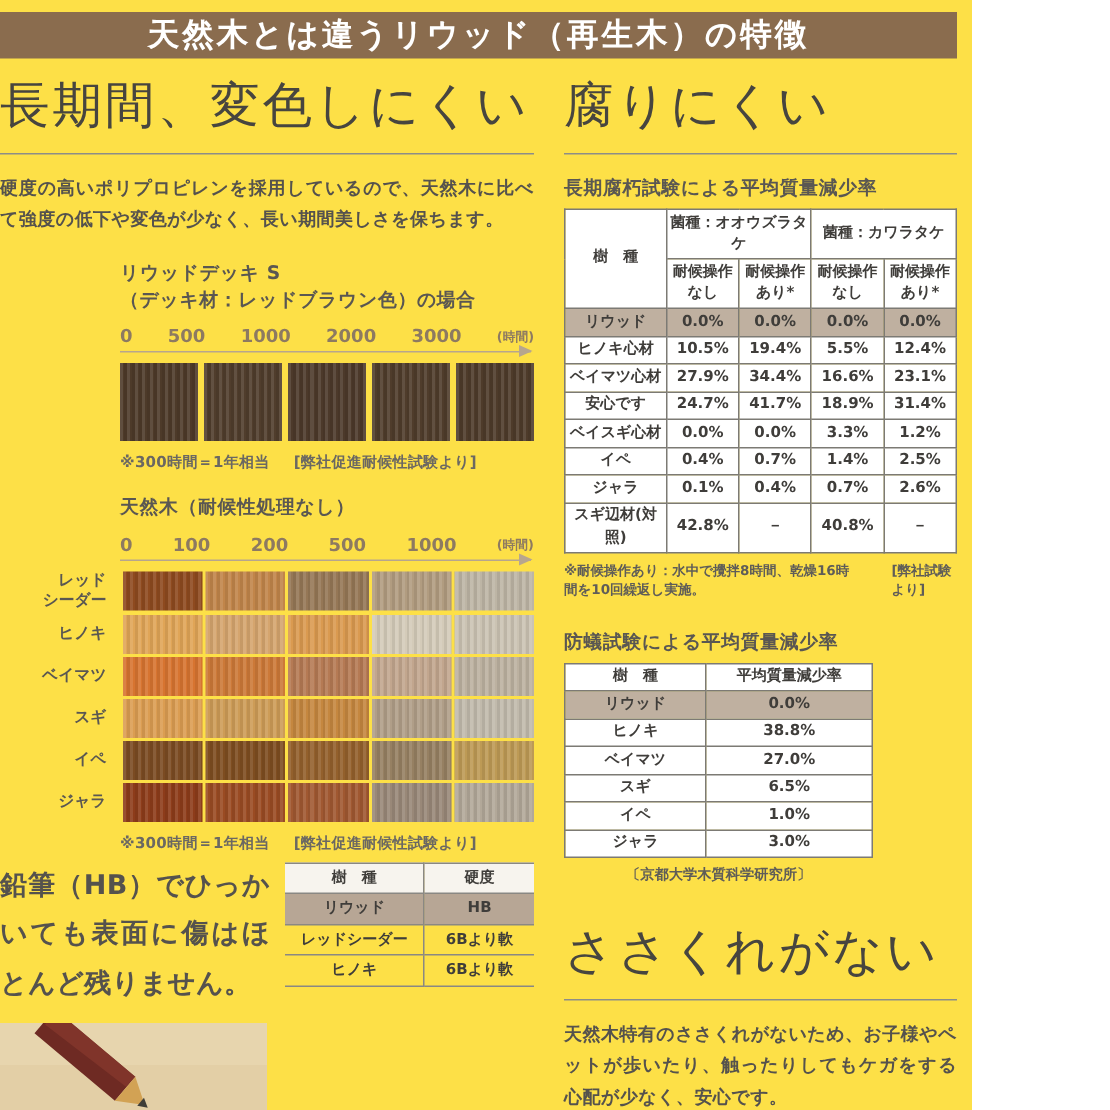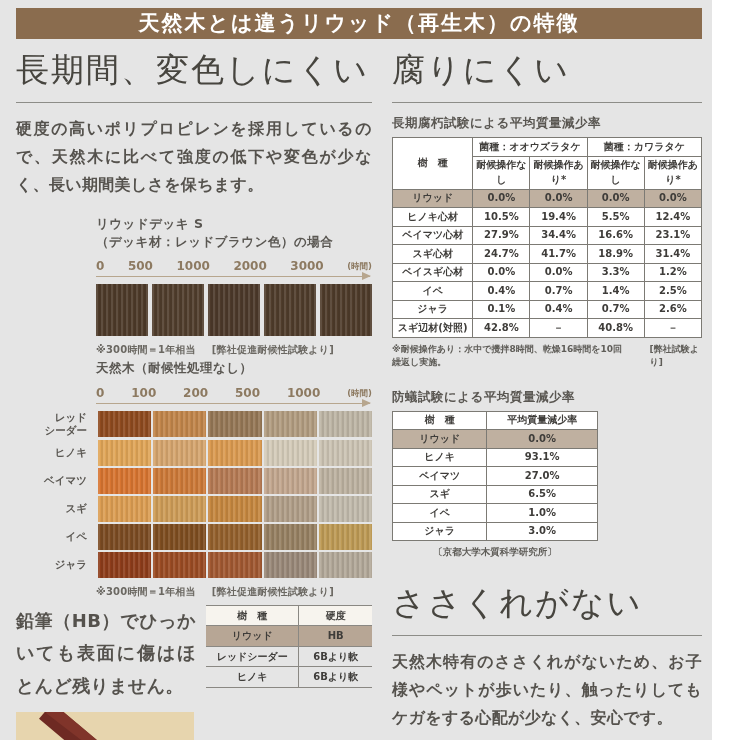--- a/index.html
+++ b/index.html
@@ -1,39 +1,39 @@
 <!DOCTYPE html>
 <html><head>
 <meta charset="utf-8">
 <style>
   * { margin:0; padding:0; box-sizing:border-box; }
   html,body { background:#fff; }
   .page {
-    position:relative; width:712px; height:740px; background:#e5e5e5; overflow:hidden;
+    position:relative; width:648px; height:740px; background:#fde047; overflow:hidden;
     font-family:"DejaVu Sans","Liberation Sans",sans-serif; color:#4a4846;
-    padding:8px 10px 0 16px;
+    padding:8px 10px 0 0;
   }
   
   .top-banner {
     height:31px; line-height:31px; text-align:center; color:#fff;
     font-size:21px; font-weight:bold; letter-spacing:2px; margin-bottom:9px;
   }
   
   .cols { display:flex; gap:20px; }
   .col-l { width:356px; flex:none; }
   .col-r { flex:1; min-width:0; }
   
   .sec-head {
     font-family:"DejaVu Serif","Liberation Serif",serif;
     font-size:33px; font-weight:500; color:#47453f; letter-spacing:2px;
     padding-bottom:9px; border-bottom:1px solid #8d8d88; margin-bottom:12px;
     white-space:nowrap;
   }
   .body-text {
-    font-size:16px; font-weight:bold; color:#55524d; line-height:1.75;
+    font-size:12px; font-weight:bold; color:#55524d; line-height:1.75;
     letter-spacing:0.3px; text-align:justify;
   }
   
   .chart-indent { margin-left:80px; }
   .chart-title {
     font-size:12.5px; font-weight:bold; color:#5a5752; line-height:1.4;
     white-space:pre-line; margin-bottom:9px; letter-spacing:0.5px;
   }
   .ticks {
     display:flex; justify-content:space-between; align-items:flex-end;
@@ -83,21 +83,21 @@
   .hard-tbl { width:100%; font-size:10px; color:#3f3d3a; }
   .hard-tbl th, .hard-tbl td {
     border-top:1px solid #8a8883; border-bottom:1px solid #8a8883;
     text-align:center; padding:3px 2px; font-weight:bold; line-height:1.35;
   }
   .hard-tbl th:first-child, .hard-tbl td:first-child { border-right:1px solid #8a8883; width:56%; }
   .hard-tbl th { background:#f7f4ee; }
   .hard-tbl tr.hl td { background:#b7a695; }
   
   .mt6{margin-top:6px;}
-  .mt14{margin-top:2px;} .mt16{margin-top:16px;} .mt18{margin-top:18px;}
+  .mt14{margin-top:14px;} .mt16{margin-top:16px;} .mt18{margin-top:18px;}
   .mt20{margin-top:20px;} .mt22{margin-top:22px;}
 </style>
 </head>
 <body>
 
 <div class="page">
 
   <div class="top-banner" style="background-color: rgb(138, 108, 78);">
     <span>天然木とは違うリウッド（再生木）の特徴</span>
   </div>
@@ -275,21 +275,21 @@
           <td>12.4%</td>
         </tr>
         <tr>
           <td>ベイマツ心材</td>
           <td>27.9%</td>
           <td>34.4%</td>
           <td>16.6%</td>
           <td>23.1%</td>
         </tr>
         <tr>
-          <td>スギ心材</td>
+          <td>安心です</td>
           <td>24.7%</td>
           <td>41.7%</td>
           <td>18.9%</td>
           <td>31.4%</td>
         </tr>
         <tr>
           <td>ベイスギ心材</td>
           <td>0.0%</td>
           <td>0.0%</td>
           <td>3.3%</td>
@@ -329,21 +329,21 @@
             <tr>
           <th class="c-sp">樹　種</th>
           <th>平均質量減少率</th>
         </tr>
         <tr class="hl">
           <td>リウッド</td>
           <td>0.0%</td>
         </tr>
         <tr>
           <td>ヒノキ</td>
-          <td>93.1%</td>
+          <td>38.8%</td>
         </tr>
         <tr>
           <td>ベイマツ</td>
           <td>27.0%</td>
         </tr>
         <tr>
           <td>スギ</td>
           <td>6.5%</td>
         </tr>
         <tr>

